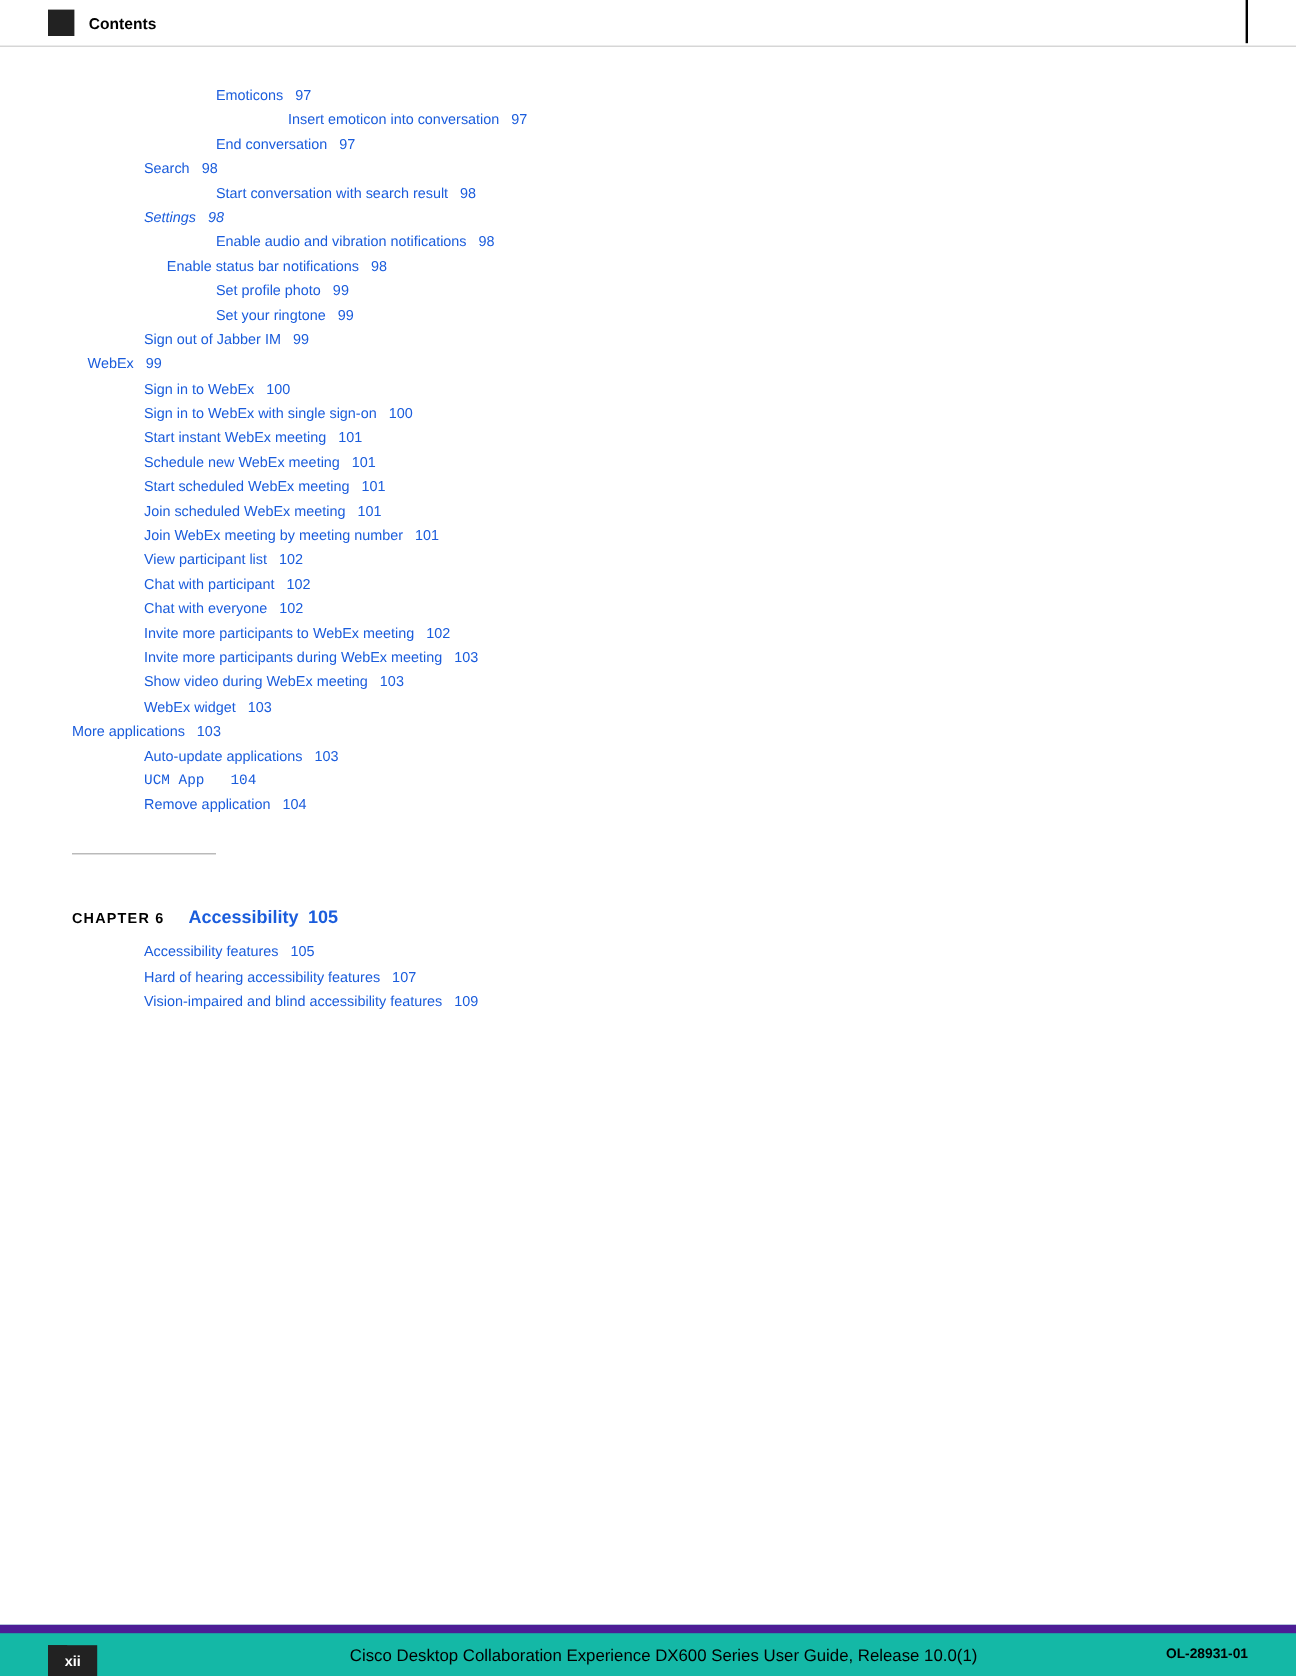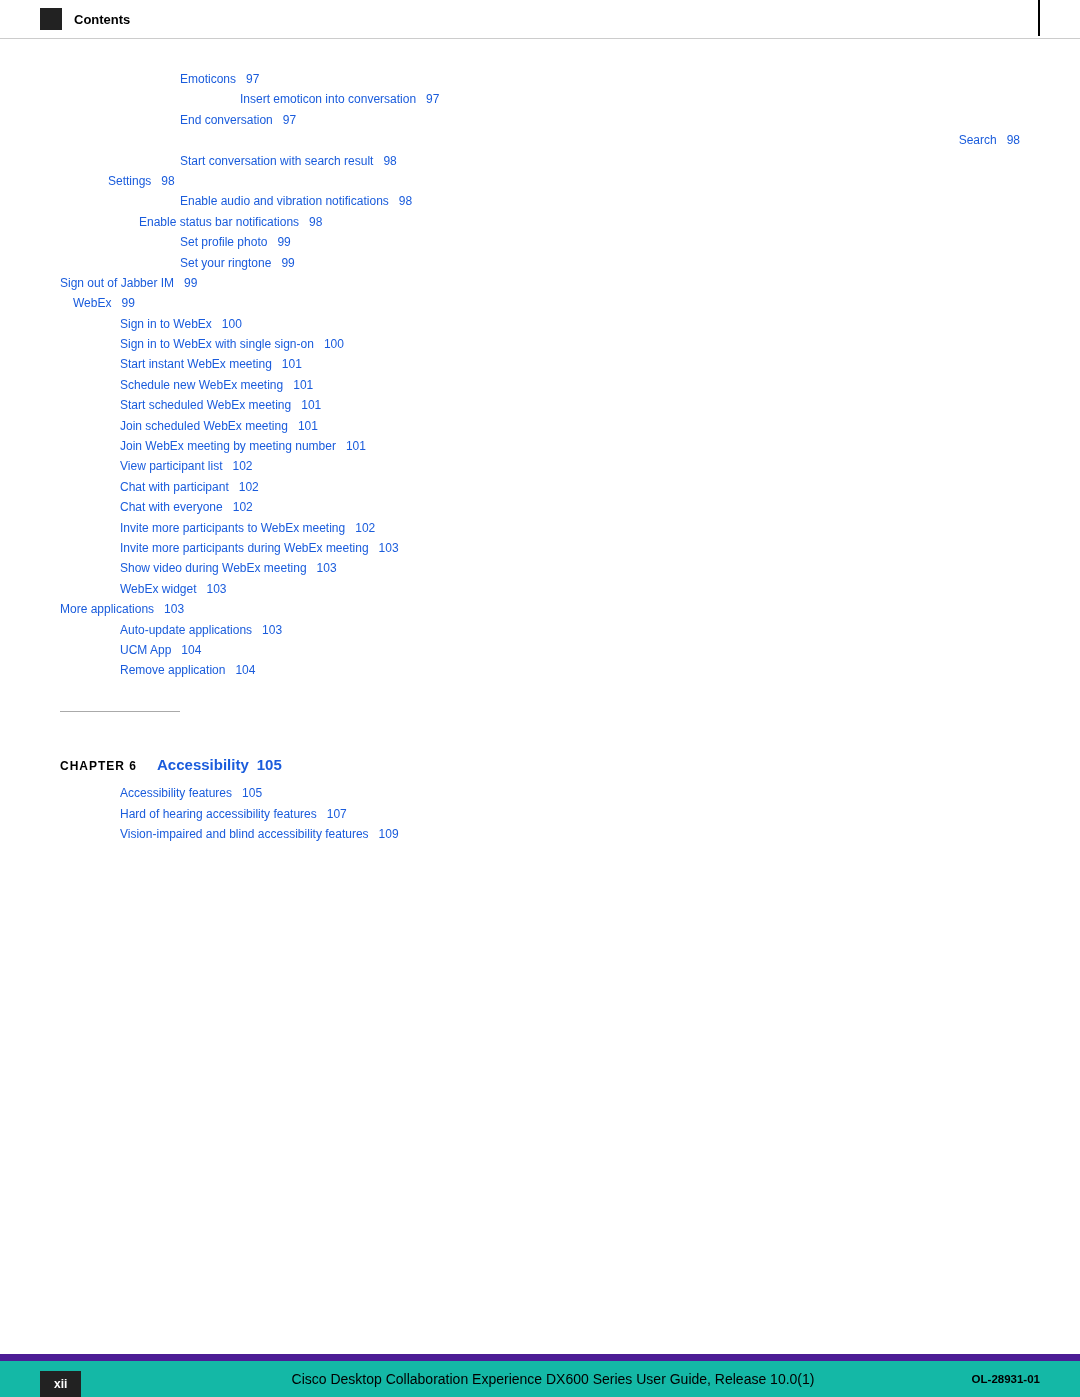--- a/index.html
+++ b/index.html
@@ -138,46 +138,46 @@
   <span class="header-title">Contents</span>
   <div class="header-line-right"></div>
 </div>
 
 <div class="content">
 
   <div id="toc-list">
       <div class="toc-entry" style="margin-left: 120px;"><a href="#">Emoticons &nbsp; 97</a></div>
       <div class="toc-entry" style="margin-left: 180px;"><a href="#">Insert emoticon into conversation &nbsp; 97</a></div>
       <div class="toc-entry" style="margin-left: 120px;"><a href="#">End conversation &nbsp; 97</a></div>
-      <div class="toc-entry" style="margin-left: 60px; text-align: right;"><a href="#">Search &nbsp; 98</a></div>
+      <div class="toc-entry" style="margin-left: 60px;"><a href="#">Search &nbsp; 98</a></div>
       <div class="toc-entry" style="margin-left: 120px;"><a href="#">Start conversation with search result &nbsp; 98</a></div>
-      <div class="toc-entry" style="margin-left: 48px;"><a href="#">Settings &nbsp; 98</a></div>
+      <div class="toc-entry" style="margin-left: 60px; font-style: italic;"><a href="#">Settings &nbsp; 98</a></div>
       <div class="toc-entry" style="margin-left: 120px;"><a href="#">Enable audio and vibration notifications &nbsp; 98</a></div>
       <div class="toc-entry" style="margin-left: 79px;"><a href="#">Enable status bar notifications &nbsp; 98</a></div>
       <div class="toc-entry" style="margin-left: 120px;"><a href="#">Set profile photo &nbsp; 99</a></div>
       <div class="toc-entry" style="margin-left: 120px;"><a href="#">Set your ringtone &nbsp; 99</a></div>
-      <div class="toc-entry" style=""><a href="#">Sign out of Jabber IM &nbsp; 99</a></div>
+      <div class="toc-entry" style="margin-left: 60px;"><a href="#">Sign out of Jabber IM &nbsp; 99</a></div>
       <div class="toc-entry" style="margin-left: 13px;"><a href="#">WebEx &nbsp; 99</a></div>
       <div class="toc-entry" style="margin-left: 60px;"><a href="#">Sign in to WebEx &nbsp; 100</a></div>
       <div class="toc-entry" style="margin-left: 60px;"><a href="#">Sign in to WebEx with single sign-on &nbsp; 100</a></div>
       <div class="toc-entry" style="margin-left: 60px;"><a href="#">Start instant WebEx meeting &nbsp; 101</a></div>
       <div class="toc-entry" style="margin-left: 60px;"><a href="#">Schedule new WebEx meeting &nbsp; 101</a></div>
       <div class="toc-entry" style="margin-left: 60px;"><a href="#">Start scheduled WebEx meeting &nbsp; 101</a></div>
       <div class="toc-entry" style="margin-left: 60px;"><a href="#">Join scheduled WebEx meeting &nbsp; 101</a></div>
       <div class="toc-entry" style="margin-left: 60px;"><a href="#">Join WebEx meeting by meeting number &nbsp; 101</a></div>
       <div class="toc-entry" style="margin-left: 60px;"><a href="#">View participant list &nbsp; 102</a></div>
       <div class="toc-entry" style="margin-left: 60px;"><a href="#">Chat with participant &nbsp; 102</a></div>
       <div class="toc-entry" style="margin-left: 60px;"><a href="#">Chat with everyone &nbsp; 102</a></div>
       <div class="toc-entry" style="margin-left: 60px;"><a href="#">Invite more participants to WebEx meeting &nbsp; 102</a></div>
       <div class="toc-entry" style="margin-left: 60px;"><a href="#">Invite more participants during WebEx meeting &nbsp; 103</a></div>
       <div class="toc-entry" style="margin-left: 60px;"><a href="#">Show video during WebEx meeting &nbsp; 103</a></div>
       <div class="toc-entry" style="margin-left: 60px;"><a href="#">WebEx widget &nbsp; 103</a></div>
       <div class="toc-entry" style="margin-left: 0px;"><a href="#">More applications &nbsp; 103</a></div>
       <div class="toc-entry" style="margin-left: 60px;"><a href="#">Auto-update applications &nbsp; 103</a></div>
-      <div class="toc-entry" style="margin-left: 60px;"><a href="#">UCM App &nbsp; 104</a></div>
+      <div class="toc-entry" style="margin-left: 60px; font-family: Liberation Mono, monospace;"><a href="#">UCM App &nbsp; 104</a></div>
       <div class="toc-entry" style="margin-left: 60px;"><a href="#">Remove application &nbsp; 104</a></div>
     </div>
 
   <hr class="divider-line">
 
   <div class="chapter-line">
     <span class="chapter-label">CHAPTER 6</span>
     <span class="chapter-title">Accessibility</span>
     <span class="toc-entry" style="margin-left:8px; font-size:15px; font-weight:bold;">105</span>
   </div>

